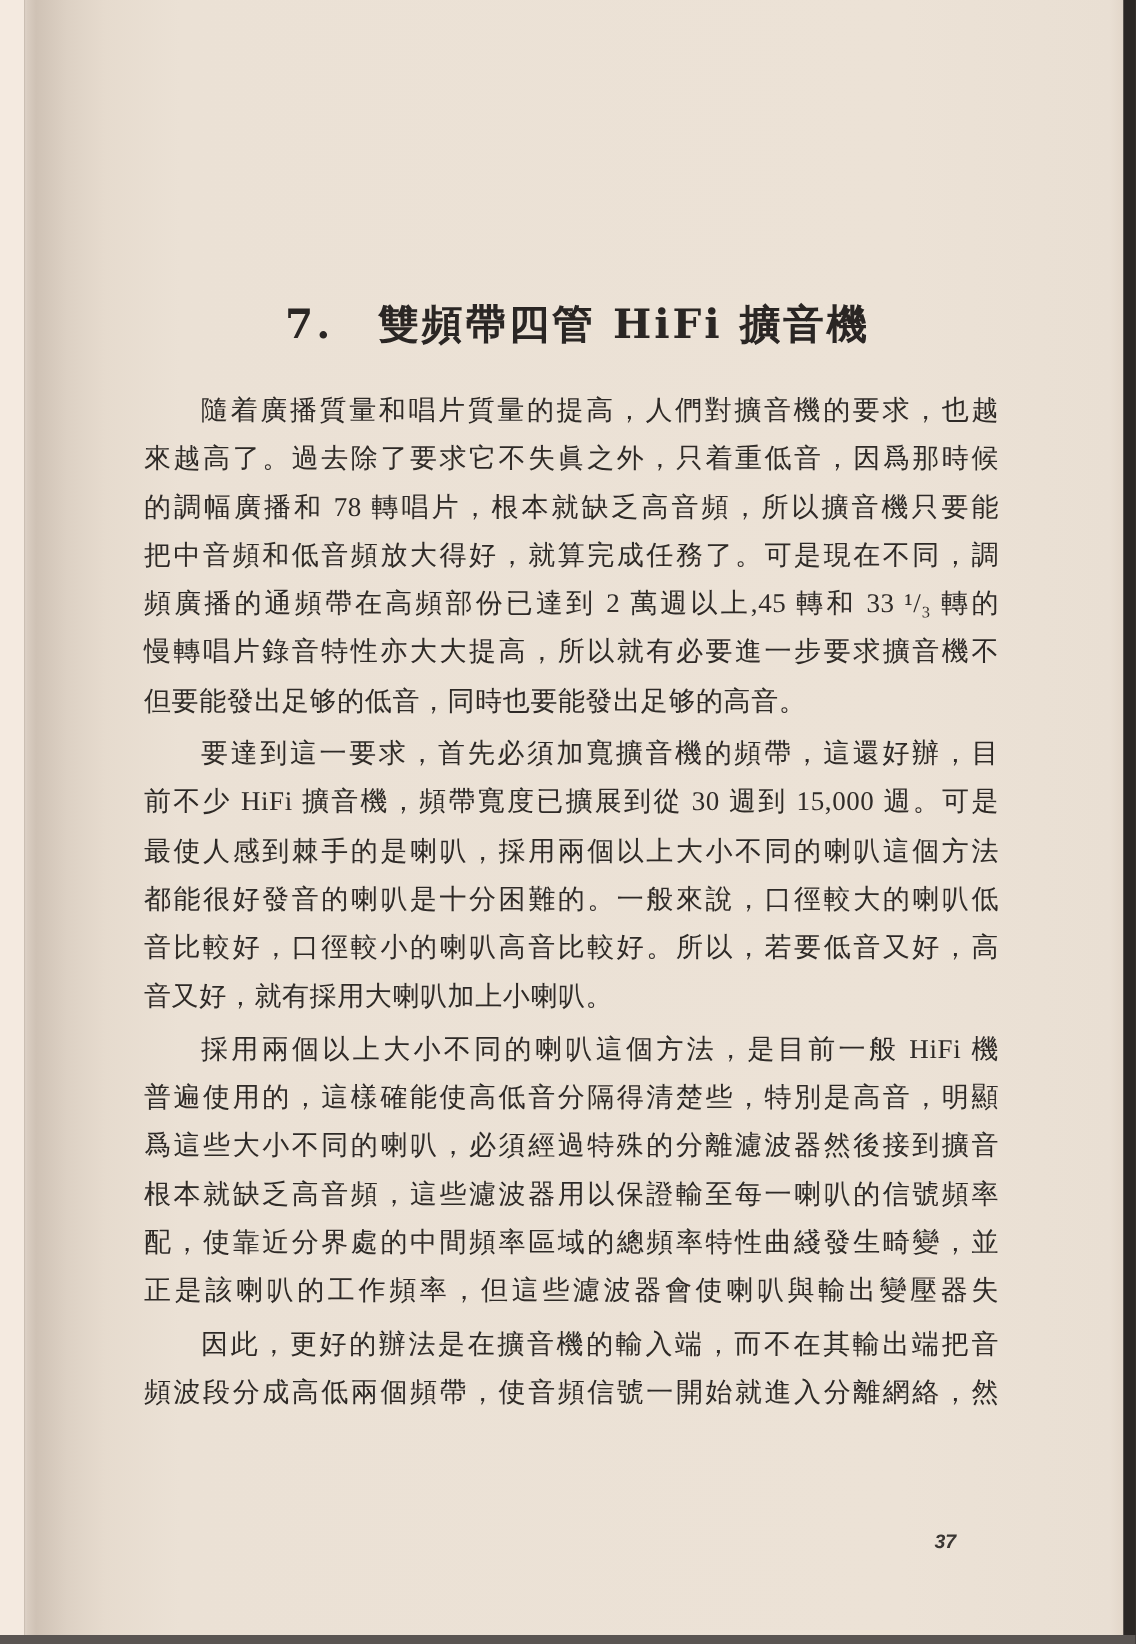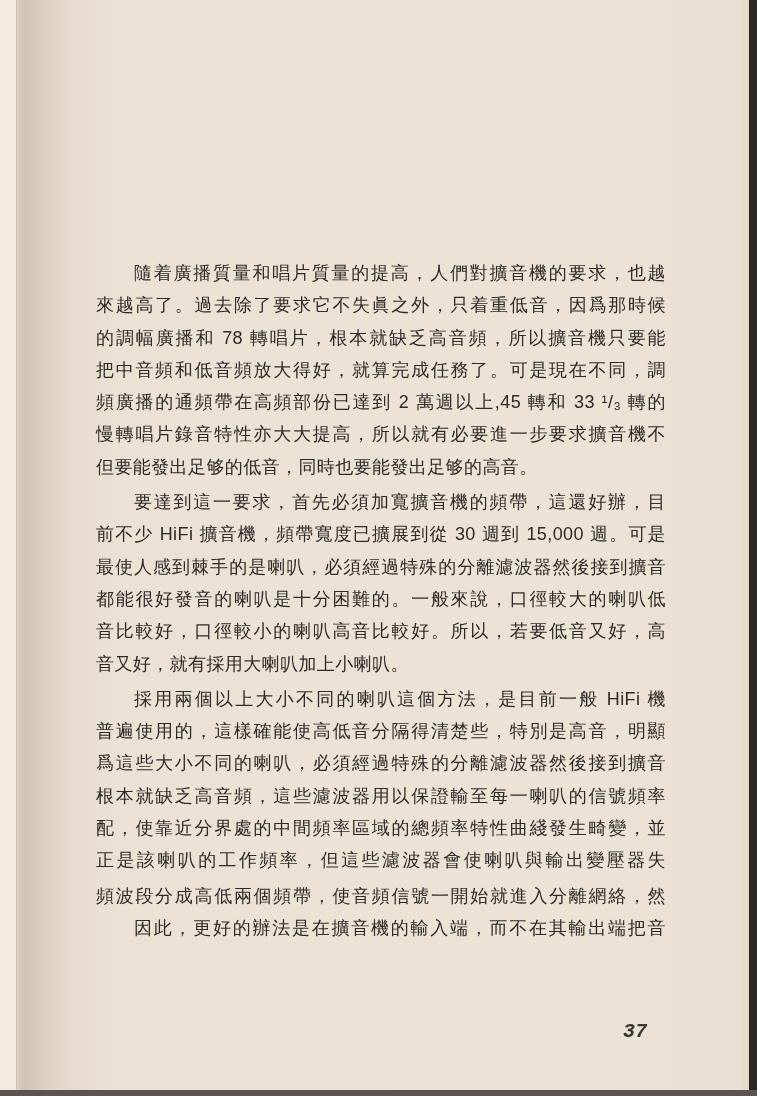--- a/index.html
+++ b/index.html
@@ -12,74 +12,77 @@
   .right-strip { position:absolute; right:0; top:0; width:8px; height:1096px; background:#2b2725; }
   .bottom-strip { position:absolute; left:0; bottom:0; width:757px; height:6px; background:#5a5552; }
   .title {
     position:absolute; left:190px; top:198px; width:400px; height:40px;
     font-family:"DejaVu Serif", serif; font-size:27px; font-weight:bold; color:#2a2624;
     letter-spacing:2px; white-space:nowrap;
   }
   .title .num { margin-right:30px; }
   .body-text {
     position:absolute; left:96px; top:257px; width:570px;
-    font-family:Liberation Sans, sans-serif; font-size:18px; color:#2e2a27;
+    font-family:Liberation Serif, serif; font-size:18px; color:#2e2a27;
   }
   .line { height:32.3px; line-height:32.3px; white-space:nowrap; text-align:justify; text-align-last:justify; letter-spacing:0.4px; }
   .line.indent { padding-left:38px; }
   .line.last { text-align-last:left; }
   .para-gap { height:3px; }
   .page-number {
     position:absolute; left:623px; top:1020px;
-    font-family:Liberation Mono, monospace; font-style:italic; font-weight:bold; font-size:20px; color:#3a3633;
+    font-family:Liberation Sans, sans-serif; font-style:italic; font-weight:bold; font-size:13px; color:#3a3633;
   }
 </style>
 </head>
 <body>
 
 <div class="page">
   <div class="page-edge"></div>
 
+  <div class="title">
+    <span class="num">7.</span><span>雙頻帶四管 HiFi 擴音機</span>
+  </div>
 
   <div class="body-text">
 
     <div>
       <div class="line indent">隨着廣播質量和唱片質量的提高，人們對擴音機的要求，也越</div>
       <div class="line">來越高了。過去除了要求它不失眞之外，只着重低音，因爲那時候</div>
       <div class="line">的調幅廣播和 78 轉唱片，根本就缺乏高音頻，所以擴音機只要能</div>
       <div class="line">把中音頻和低音頻放大得好，就算完成任務了。可是現在不同，調</div>
       <div class="line">頻廣播的通頻帶在高頻部份已達到 2 萬週以上,45 轉和 33 ¹/₃ 轉的</div>
       <div class="line">慢轉唱片錄音特性亦大大提高，所以就有必要進一步要求擴音機不</div>
       <div class="line last">但要能發出足够的低音，同時也要能發出足够的高音。</div>
     </div>
     <div class="para-gap"></div>
 
     <div>
       <div class="line indent">要達到這一要求，首先必須加寬擴音機的頻帶，這還好辦，目</div>
       <div class="line">前不少 HiFi 擴音機，頻帶寬度已擴展到從 30 週到 15,000 週。可是</div>
-      <div class="line">最使人感到棘手的是喇叭，必須經過特殊的分離濾波器然後接到擴音</div>
+      <div class="line">最使人感到棘手的是喇叭，採用兩個以上大小不同的喇叭這個方法</div>
       <div class="line">都能很好發音的喇叭是十分困難的。一般來說，口徑較大的喇叭低</div>
       <div class="line">音比較好，口徑較小的喇叭高音比較好。所以，若要低音又好，高</div>
       <div class="line last">音又好，就有採用大喇叭加上小喇叭。</div>
     </div>
     <div class="para-gap"></div>
 
     <div>
       <div class="line indent">採用兩個以上大小不同的喇叭這個方法，是目前一般 HiFi 機</div>
       <div class="line">普遍使用的，這樣確能使高低音分隔得清楚些，特別是高音，明顯</div>
       <div class="line">爲這些大小不同的喇叭，必須經過特殊的分離濾波器然後接到擴音</div>
       <div class="line">根本就缺乏高音頻，這些濾波器用以保證輸至每一喇叭的信號頻率</div>
       <div class="line">配，使靠近分界處的中間頻率區域的總頻率特性曲綫發生畸變，並</div>
       <div class="line">正是該喇叭的工作頻率，但這些濾波器會使喇叭與輸出變壓器失</div>
     </div>
     <div class="para-gap"></div>
 
     <div>
+      <div class="line indent">因此，更好的辦法是在擴音機的輸入端，而不在其輸出端把音</div>
       <div class="line">頻波段分成高低兩個頻帶，使音頻信號一開始就進入分離網絡，然</div>
-      <div class="line indent">因此，更好的辦法是在擴音機的輸入端，而不在其輸出端把音</div>
     </div>
   </div>
 
   <div class="page-number">37</div>
 </div>
 
 <div class="right-strip"></div>
 <div class="bottom-strip"></div>
 
 </body></html>

